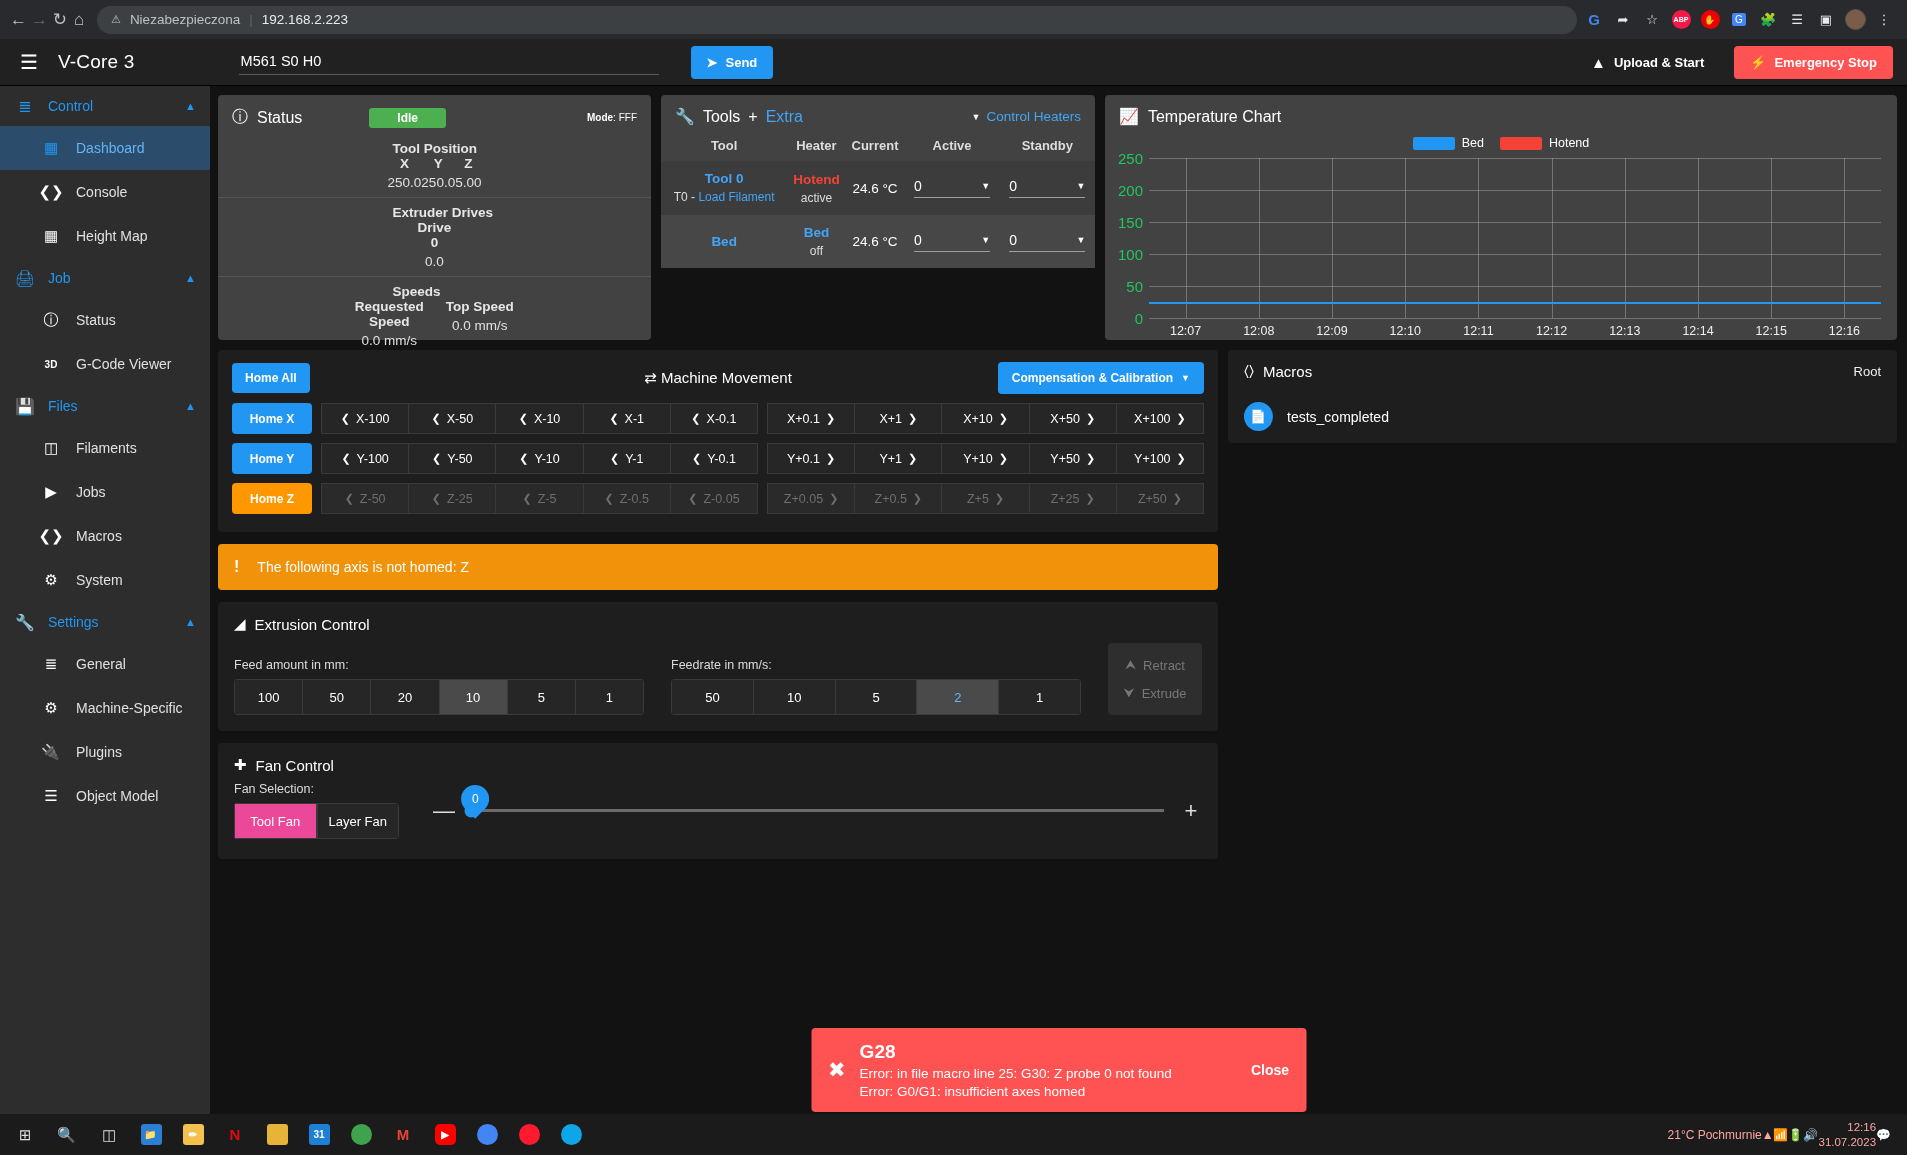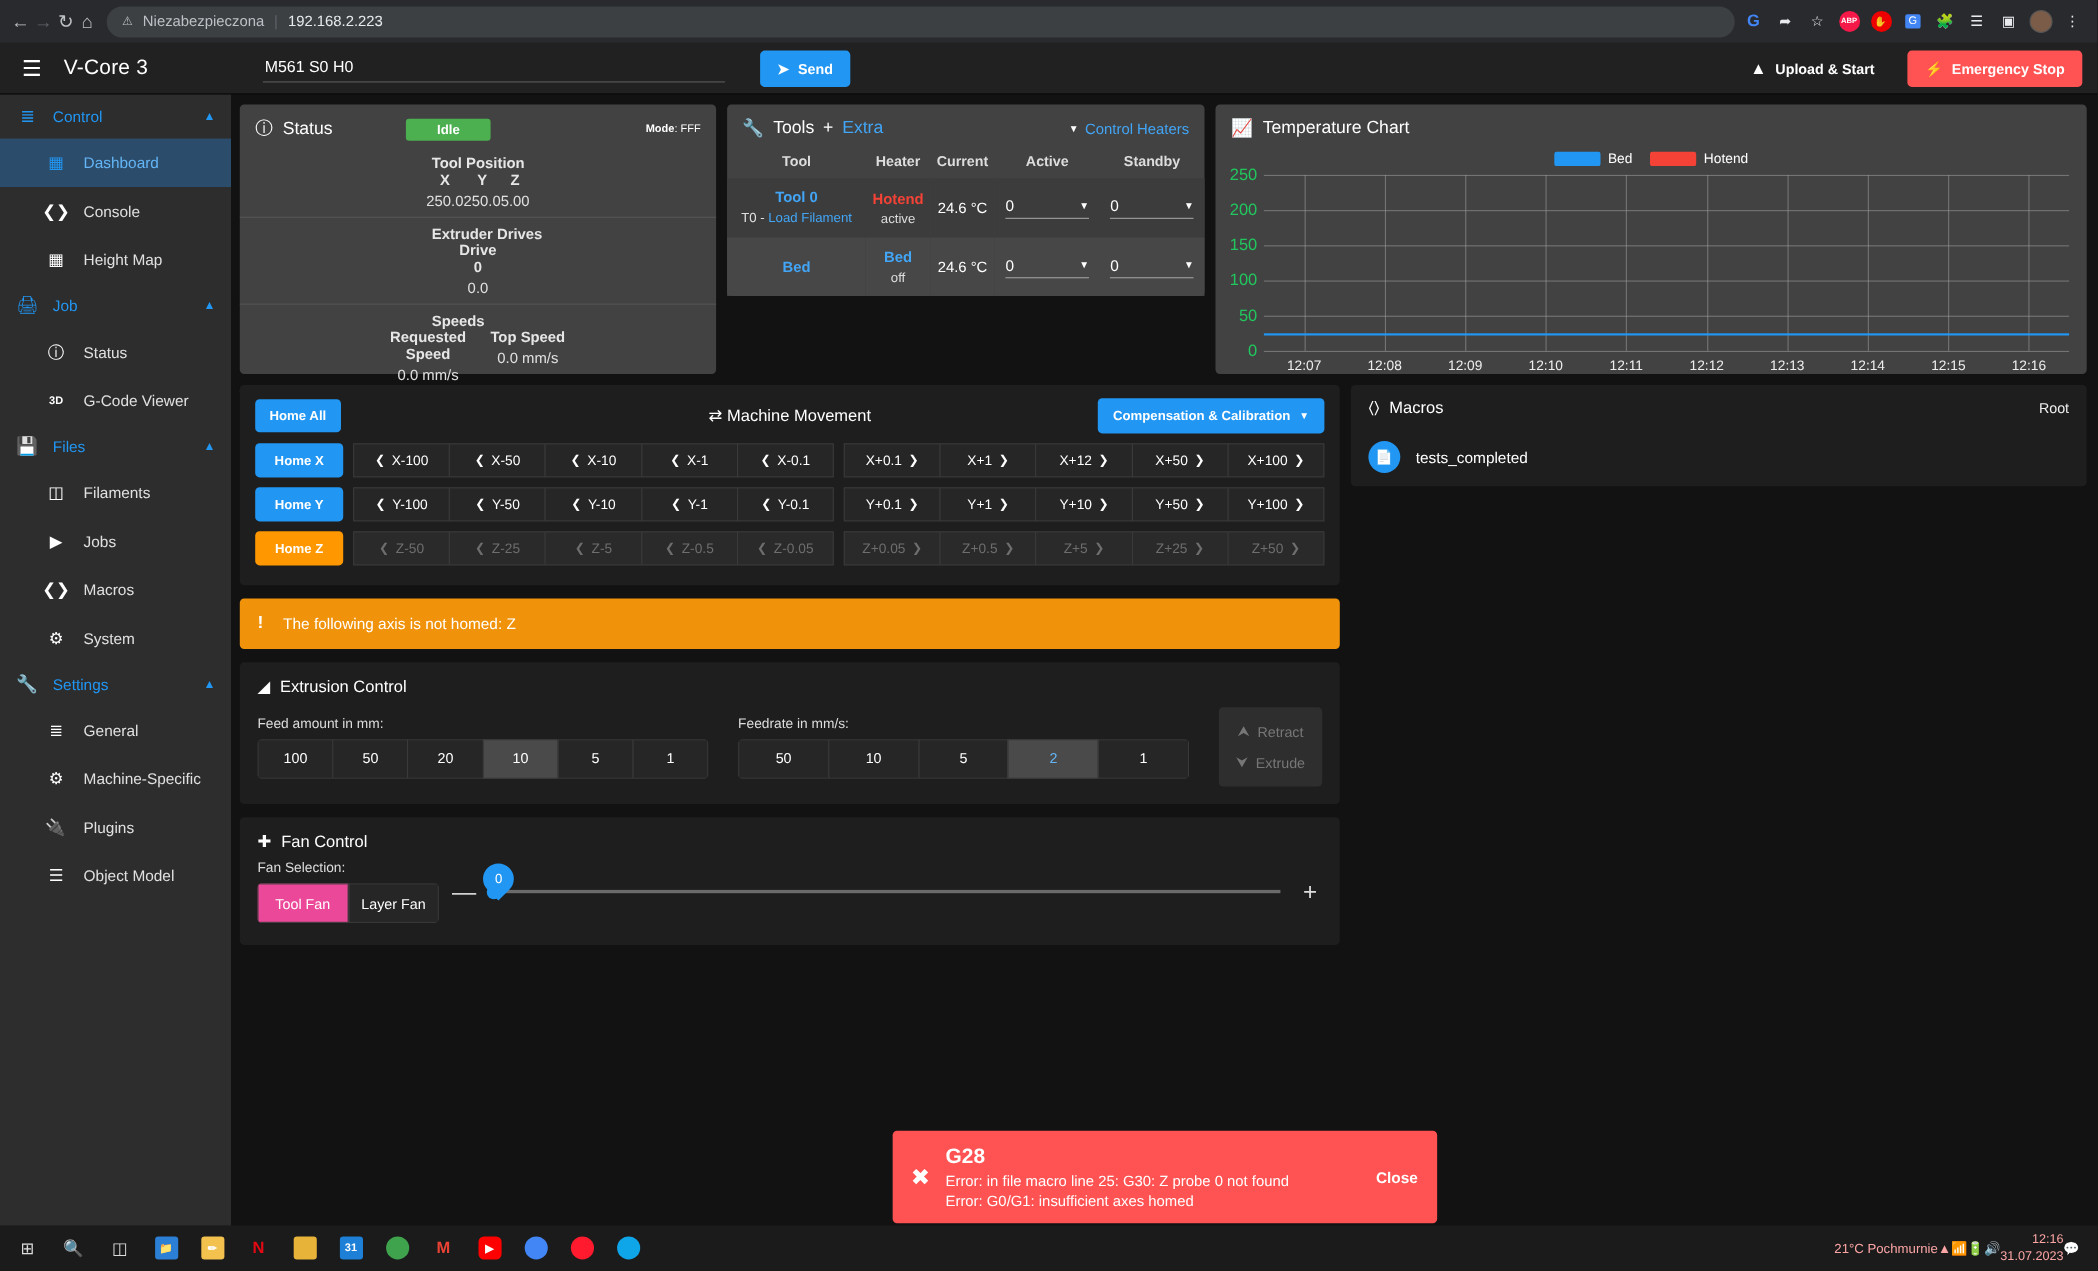--- a/index.html
+++ b/index.html
@@ -172,38 +172,38 @@
   .jog .ch { font-size: 11px; }
 
   #warn-bar {
     background: #f0920a; color: #fff; border-radius: 4px; margin-top: 12px;
     padding: 14px 16px; display: flex; align-items: center; gap: 18px; font-size: 14px;
   }
   #warn-bar .excl { font-size: 16px; font-weight: bold; }
 
   #extrusion-panel { margin-top: 12px; padding: 13px 16px 16px 16px; }
   .sect-title { display: flex; align-items: center; gap: 9px; font-size: 15px; }
-  #ext-body { display: flex; gap: 27px; margin-top: 10px; align-items: center; }
+  #ext-body { display: flex; gap: 27px; margin-top: 10px; align-items: flex-end; }
   .ext-col { flex: 1; }
   .ext-lab { font-size: 12.5px; color: #ddd; margin-bottom: 7px; }
   .seg { display: flex; border-radius: 4px; overflow: hidden; }
   .seg > div {
     flex: 1; height: 36px; background: #262626; border: 1px solid #3a3a3a;
     display: flex; align-items: center; justify-content: center; font-size: 13px;
     margin-left: -1px; color: #fff;
   }
   .seg > div:first-child { margin-left: 0; }
   .seg > div.on { background: #4a4a4a; }
   .seg > div.on.blue { color: #64b5f6; }
   #retract-col { width: 94px; background: #2e2e2e; border-radius: 4px; padding: 8px 0; }
   .rb { display: flex; align-items: center; justify-content: center; gap: 7px;
      height: 28px; font-size: 13px; color: #777; }
 
   #fan-panel { margin-top: 12px; padding: 13px 16px 20px 16px; }
-  #fan-body { display: flex; align-items: center; gap: 12px; margin-top: 8px; }
+  #fan-body { display: flex; align-items: center; gap: 34px; margin-top: 8px; }
   #fan-sel-col { width: 165px; }
   .fan-tabs { display: flex; border-radius: 4px; overflow: hidden; margin-top: 7px; }
   .fan-tabs > div { flex: 1; height: 36px; display: flex; align-items: center;
     justify-content: center; font-size: 13px; background: #262626; border: 1px solid #3a3a3a; }
   .fan-tabs > div.on { background: #ec4899; }
   #slider-wrap { flex: 1; display: flex; align-items: center; gap: 16px; position: relative; }
   .pm { font-size: 22px; color: #ddd; width: 22px; text-align: center; }
   #track { flex: 1; height: 3px; background: #6b6b6b; position: relative; }
   #thumb { position: absolute; left: 0; top: 50%; width: 13px; height: 13px;
     border-radius: 50%; background: #2196f3; transform: translate(-50%,-50%); }
@@ -639,21 +639,21 @@
                 <div class="jog-group pos">
                   <div class="jog">
                     <span>X+0.1</span>
                     <span class="ch">❯</span>
                   </div>
                   <div class="jog">
                     <span>X+1</span>
                     <span class="ch">❯</span>
                   </div>
                   <div class="jog">
-                    <span>X+12</span>
+                    <span>X+10</span>
                     <span class="ch">❯</span>
                   </div>
                   <div class="jog">
                     <span>X+50</span>
                     <span class="ch">❯</span>
                   </div>
                   <div class="jog">
                     <span>X+100</span>
                     <span class="ch">❯</span>
                   </div>

